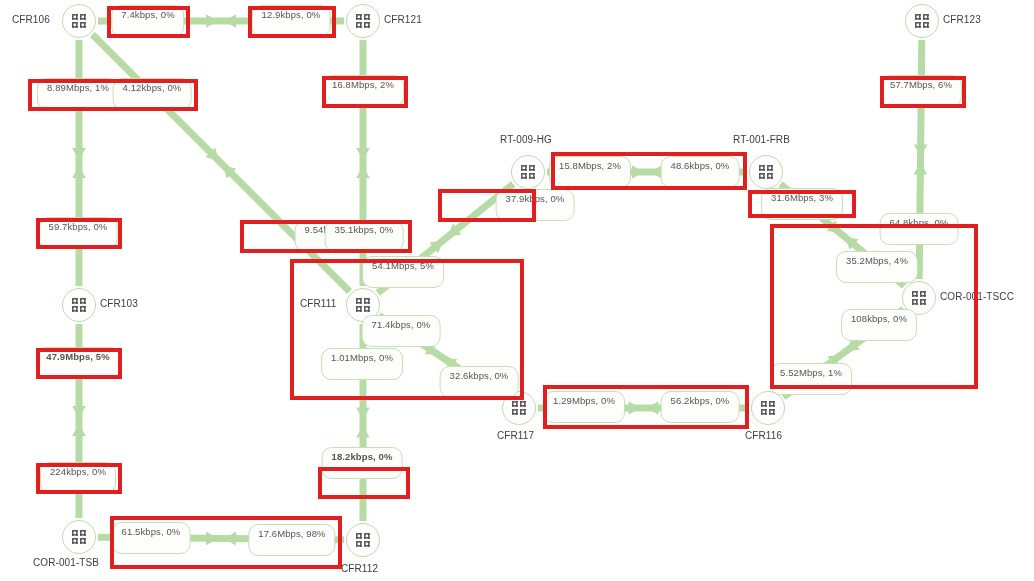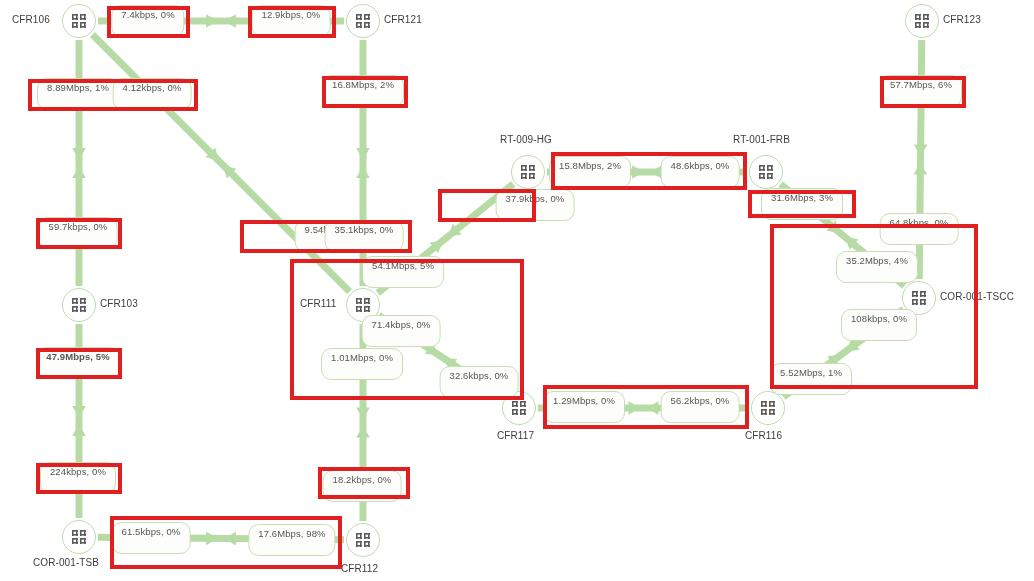--- a/index.html
+++ b/index.html
@@ -307,21 +307,21 @@
       <div class="pill" style="left: 877px; top: 267px;">35.2Mbps,  4%</div>
       <div class="pill" style="left: 401px; top: 331px;">71.4kbps,  0%</div>
       <div class="pill" style="left: 879px; top: 325px;">108kbps,  0%</div>
       <div class="pill" style="left: 362px; top: 364px;">1.01Mbps,  0%</div>
       <div class="pill" style="left: 479px; top: 382px;">32.6kbps,  0%</div>
       <div class="pill" style="left: 811px; top: 379px;">5.52Mbps,  1%</div>
       <div class="pill" style="left: 584px; top: 407px;">1.29Mbps,  0%</div>
       <div class="pill" style="left: 700px; top: 407px;">56.2kbps,  0%</div>
       <div class="pill" style="left: 78px; top: 363px; font-weight: bold;">47.9Mbps,  5%</div>
       <div class="pill" style="left: 78px; top: 478px;">224kbps,  0%</div>
-      <div class="pill" style="left: 362px; top: 486px;">18.2kbps,  0%</div>
+      <div class="pill" style="left: 362px; top: 463px; font-weight: bold;">18.2kbps,  0%</div>
       <div class="pill" style="left: 151px; top: 538px;">61.5kbps,  0%</div>
       <div class="pill" style="left: 292px; top: 540px;">17.6Mbps,  98%</div>
     </div>
   <div class="layer" id="boxes-layer">
       <div class="redbox" style="left: 107px; top: 6px; width: 83px; height: 32px; border-color: rgb(224, 32, 32);"></div>
       <div class="redbox" style="left: 248px; top: 6px; width: 88px; height: 32px; border-color: rgb(224, 32, 32);"></div>
       <div class="redbox" style="left: 28px; top: 79px; width: 170px; height: 32px; border-color: rgb(224, 32, 32);"></div>
       <div class="redbox" style="left: 322px; top: 76px; width: 86px; height: 32px; border-color: rgb(224, 32, 32);"></div>
       <div class="redbox" style="left: 880px; top: 76px; width: 86px; height: 32px; border-color: rgb(224, 32, 32);"></div>
       <div class="redbox" style="left: 551px; top: 152px; width: 196px; height: 38px; border-color: rgb(224, 32, 32);"></div>

